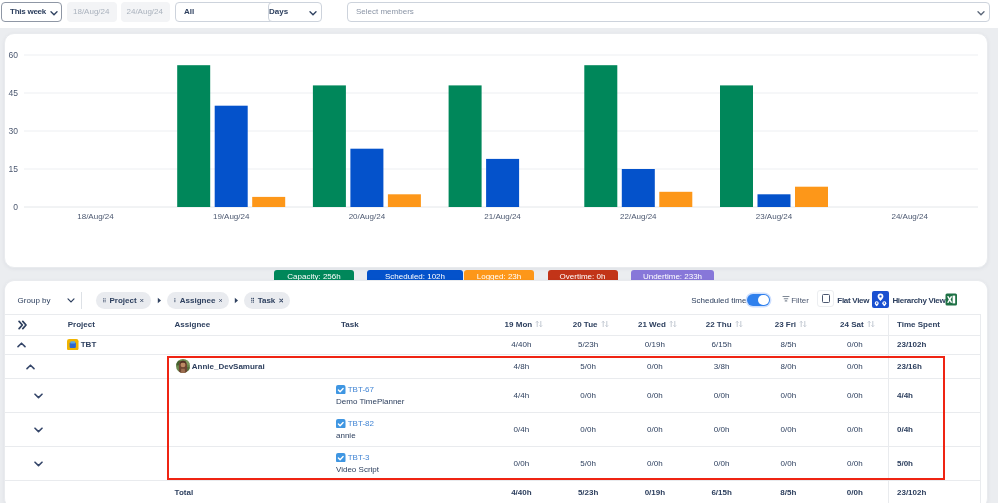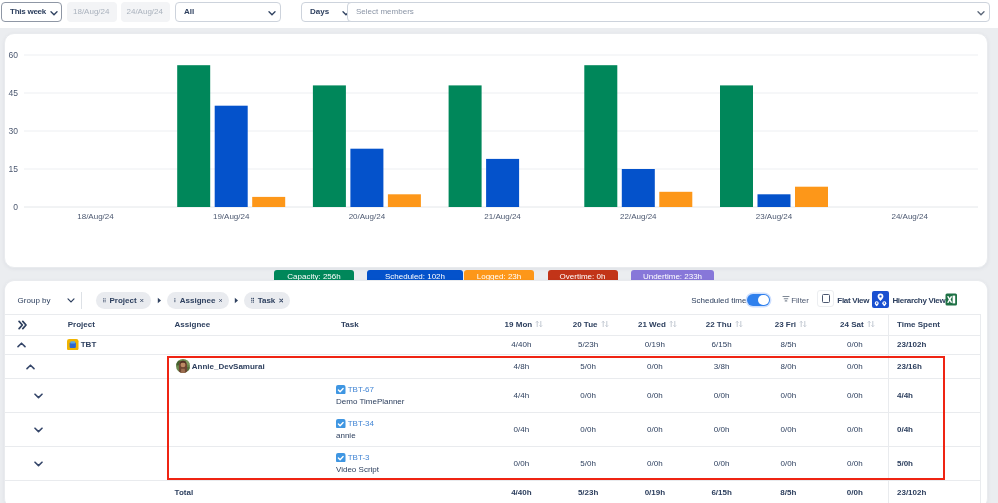--- a/index.html
+++ b/index.html
@@ -34,21 +34,21 @@
       <path d="M1 .8l3 3 3-3" stroke="#2e405f" stroke-width="1.3" fill="none" stroke-linecap="round"></path>
     </svg>
 </div>
 <div class="ctrl datebox" style="left:67px; width:50px; padding-left:6px;">18/Aug/24</div>
 <div class="ctrl datebox" style="left:120.5px; width:49px; padding-left:6px;">24/Aug/24</div>
 <div class="ctrl sel" style="left:175px; width:106px; padding-left:8px;">All
   <svg class="ico" style="left:92px; top:8px;" width="8" height="5" viewBox="0 0 8 5">
       <path d="M1 .8l3 3 3-3" stroke="#2e405f" stroke-width="1.3" fill="none" stroke-linecap="round"></path>
     </svg>
 </div>
-<div class="ctrl sel" style="left:301px; width:54px; padding-left:8px;">Days
+<div class="ctrl sel" style="left:268px; width:54px; ">Days
   <svg class="ico" style="left:40px; top:8px;" width="8" height="5" viewBox="0 0 8 5">
       <path d="M1 .8l3 3 3-3" stroke="#2e405f" stroke-width="1.3" fill="none" stroke-linecap="round"></path>
     </svg>
 </div>
 <div class="ctrl sel" style="left:347px; width:643px; padding-left:8px; font-weight:normal; color:#8b95a6;">Select members
   <svg class="ico" style="left:629px; top:8px;" width="8" height="5" viewBox="0 0 8 5">
       <path d="M1 .8l3 3 3-3" stroke="#5a6678" stroke-width="1.3" fill="none" stroke-linecap="round"></path>
     </svg>
 </div>
 
@@ -328,21 +328,21 @@
     <tr style="height:33.7px;">
       <td><svg class="tico" style="margin-left:29.3px;" width="9" height="6" viewBox="0 0 9 6">
               <path d="M1 1.2L4.5 4.6 8 1.2" stroke="#36476a" stroke-width="1.6" fill="none" stroke-linecap="round" stroke-linejoin="round"></path>
             </svg></td>
       <td></td>
           <td></td>
       <td style="padding-left:6px;">
             <div style="margin-bottom:2.5px;"><svg class="tico" style="margin-top:-1px;" width="9.5" height="9.5" viewBox="0 0 9.5 9.5">
                 <rect width="9.5" height="9.5" rx="2" fill="#3f96e2"></rect>
                 <path d="M2.4 5l1.7 1.7 3-3.2" stroke="#fff" stroke-width="1.4" fill="none" stroke-linecap="round" stroke-linejoin="round"></path>
-              </svg> <span style="color:#4285d4; vertical-align:middle;">TBT-34</span></div>
+              </svg> <span style="color:#4285d4; vertical-align:middle;">TBT-82</span></div>
             <div>annie</div>
           </td>
       <td class="num">0/4h</td>
           <td class="num">0/0h</td>
           <td class="num">0/0h</td>
       <td class="num">0/0h</td>
           <td class="num">0/0h</td>
           <td class="num">0/0h</td>
       <td class="ts">0/4h</td>
     </tr>

